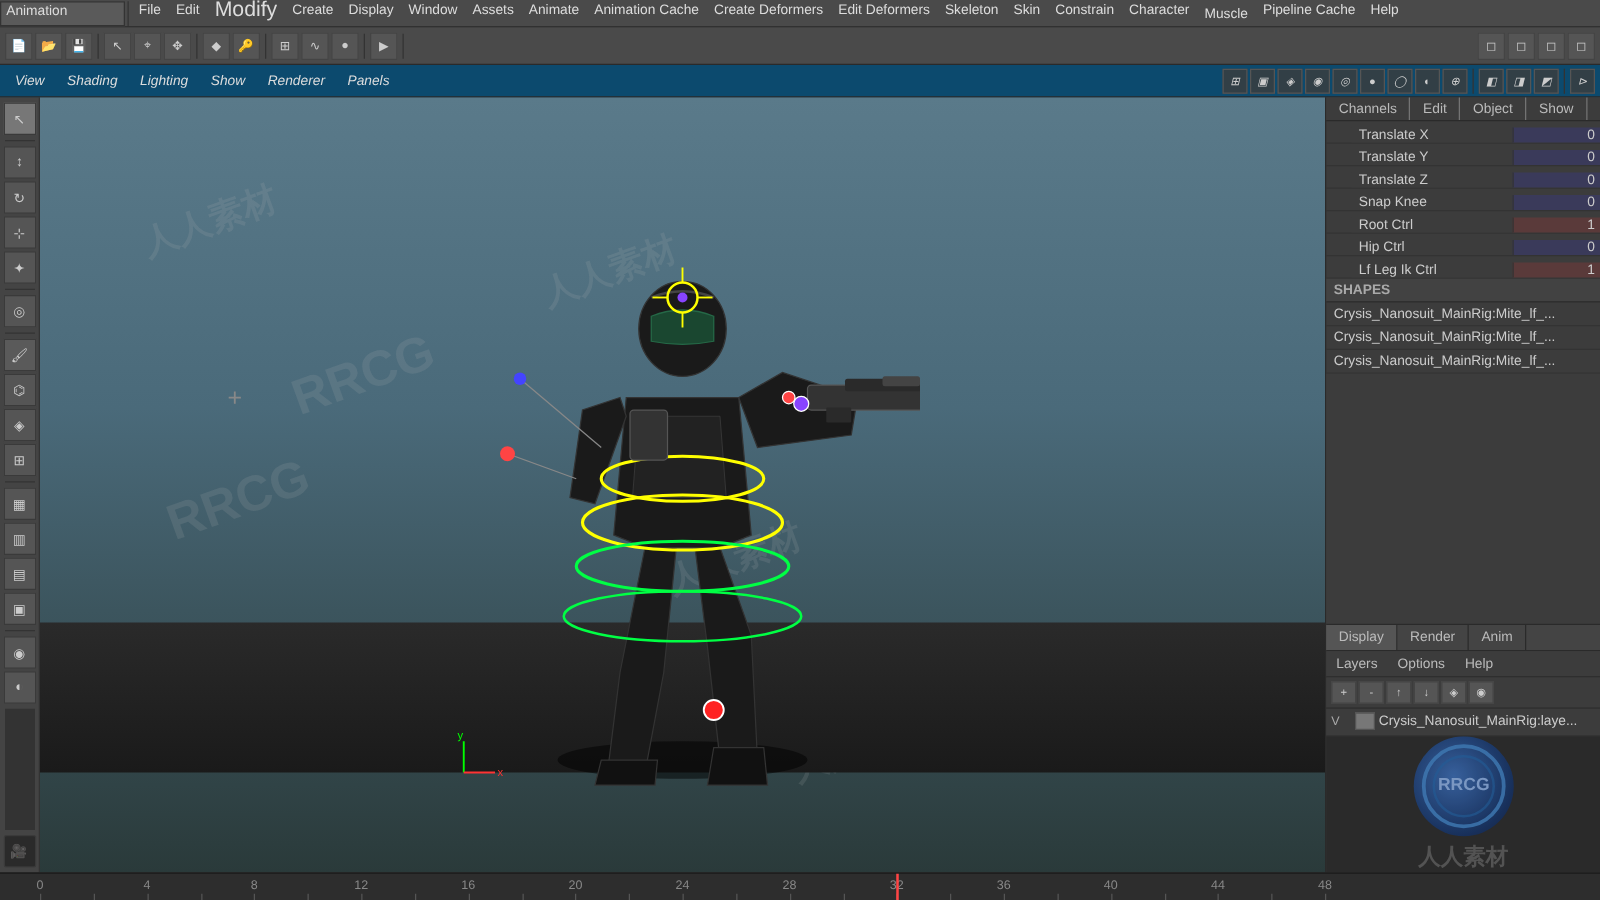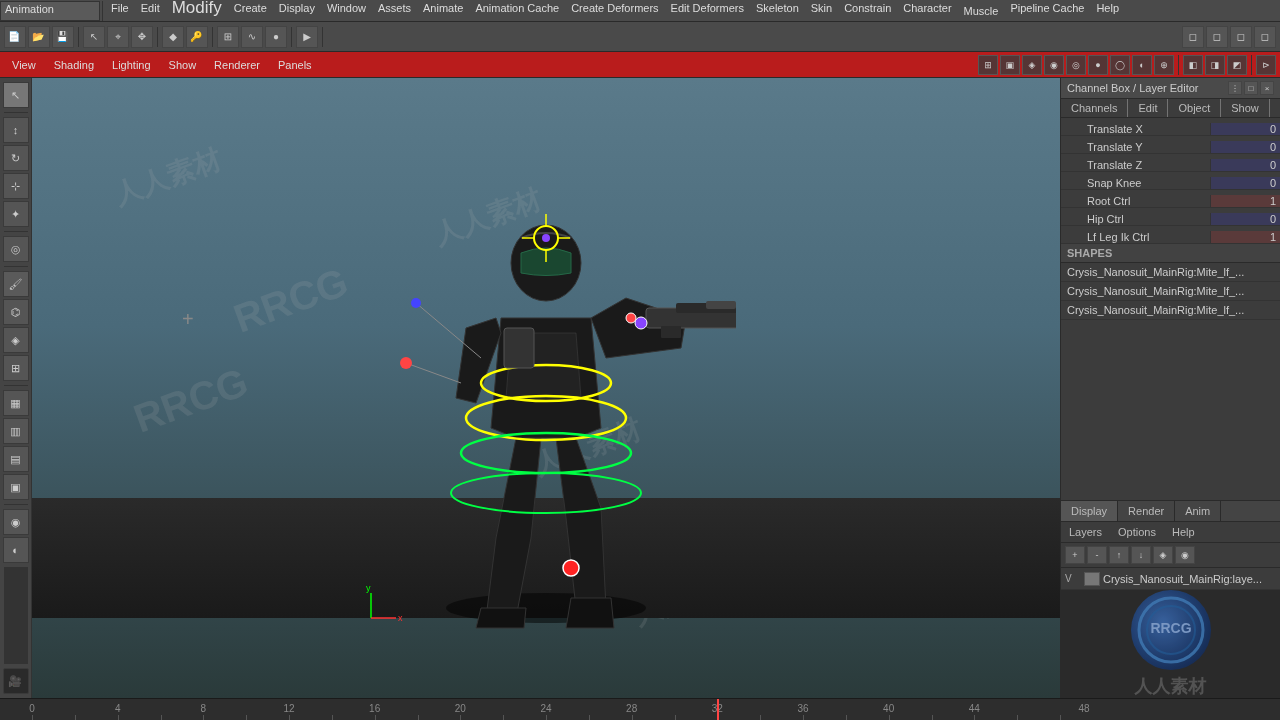--- a/index.html
+++ b/index.html
@@ -47,26 +47,27 @@
       border: 1px solid #444;
       display: flex; align-items: center; justify-content: center;
       cursor: pointer; color: #ccc; font-size: 10px;
     }
     .toolbar-sep { width: 1px; height: 20px; background: #333; margin: 0 2px; }
 
     
     #toolbar-row2 {
       width: 100%;
       height: 26px;
-      background: #b91c1c;
+      background: #0c4a6e;
       display: flex;
       align-items: center;
       border-bottom: 1px solid #2a2a2a;
       padding: 0 4px;
       gap: 2px;
+      font-style: italic;
     }
     .panel-menu-item {
       padding: 0 8px;
       cursor: pointer;
       color: #ddd;
       font-size: 11px;
       line-height: 26px;
     }
 
     
@@ -567,28 +568,20 @@
       </svg>
     </div>
 
     <div id="viewport-timeline">
     </div>
 
   </div>
 
   <div id="right-panel">
 
-    <div id="channel-box-header">
-      <span style="font-size:11px; color:#ccc;">Channel Box / Layer Editor</span>
-      <div style="display:flex; gap:2px;">
-        <div class="toolbar-btn" style="width:14px;height:14px;font-size:8px;">⋮</div>
-        <div class="toolbar-btn" style="width:14px;height:14px;font-size:8px;">□</div>
-        <div class="toolbar-btn" style="width:14px;height:14px;font-size:8px;">×</div>
-      </div>
-    </div>
 
     <div id="channel-box-tabs">
       <div class="ch-tab">Channels</div>
       <div class="ch-tab">Edit</div>
       <div class="ch-tab">Object</div>
       <div class="ch-tab">Show</div>
     </div>
 
 
     <div id="channels-list">
@@ -712,21 +705,21 @@
         <div class="tl-tick" style="left: 771px;"></div>
         <div class="tl-num" style="left: 771px;">36</div>
         <div class="tl-tick" style="left: 813.833px;"></div>
         <div class="tl-tick" style="left: 856.667px;"></div>
         <div class="tl-num" style="left: 856.667px;">40</div>
         <div class="tl-tick" style="left: 899.5px;"></div>
         <div class="tl-tick" style="left: 942.333px;"></div>
         <div class="tl-num" style="left: 942.333px;">44</div>
         <div class="tl-tick" style="left: 985.167px;"></div>
         <div class="tl-tick" style="left: 1028px;"></div>
-        <div class="tl-num" style="left: 1028px; margin-left: 24px;">48</div>
+        <div class="tl-num" style="left: 1028px;">48</div>
         <div class="tl-playhead" style="left: 685.333px;"></div>
       </div>
   </div>
 
 </div>
 
 <style>
 </style>
 
 </body></html>

